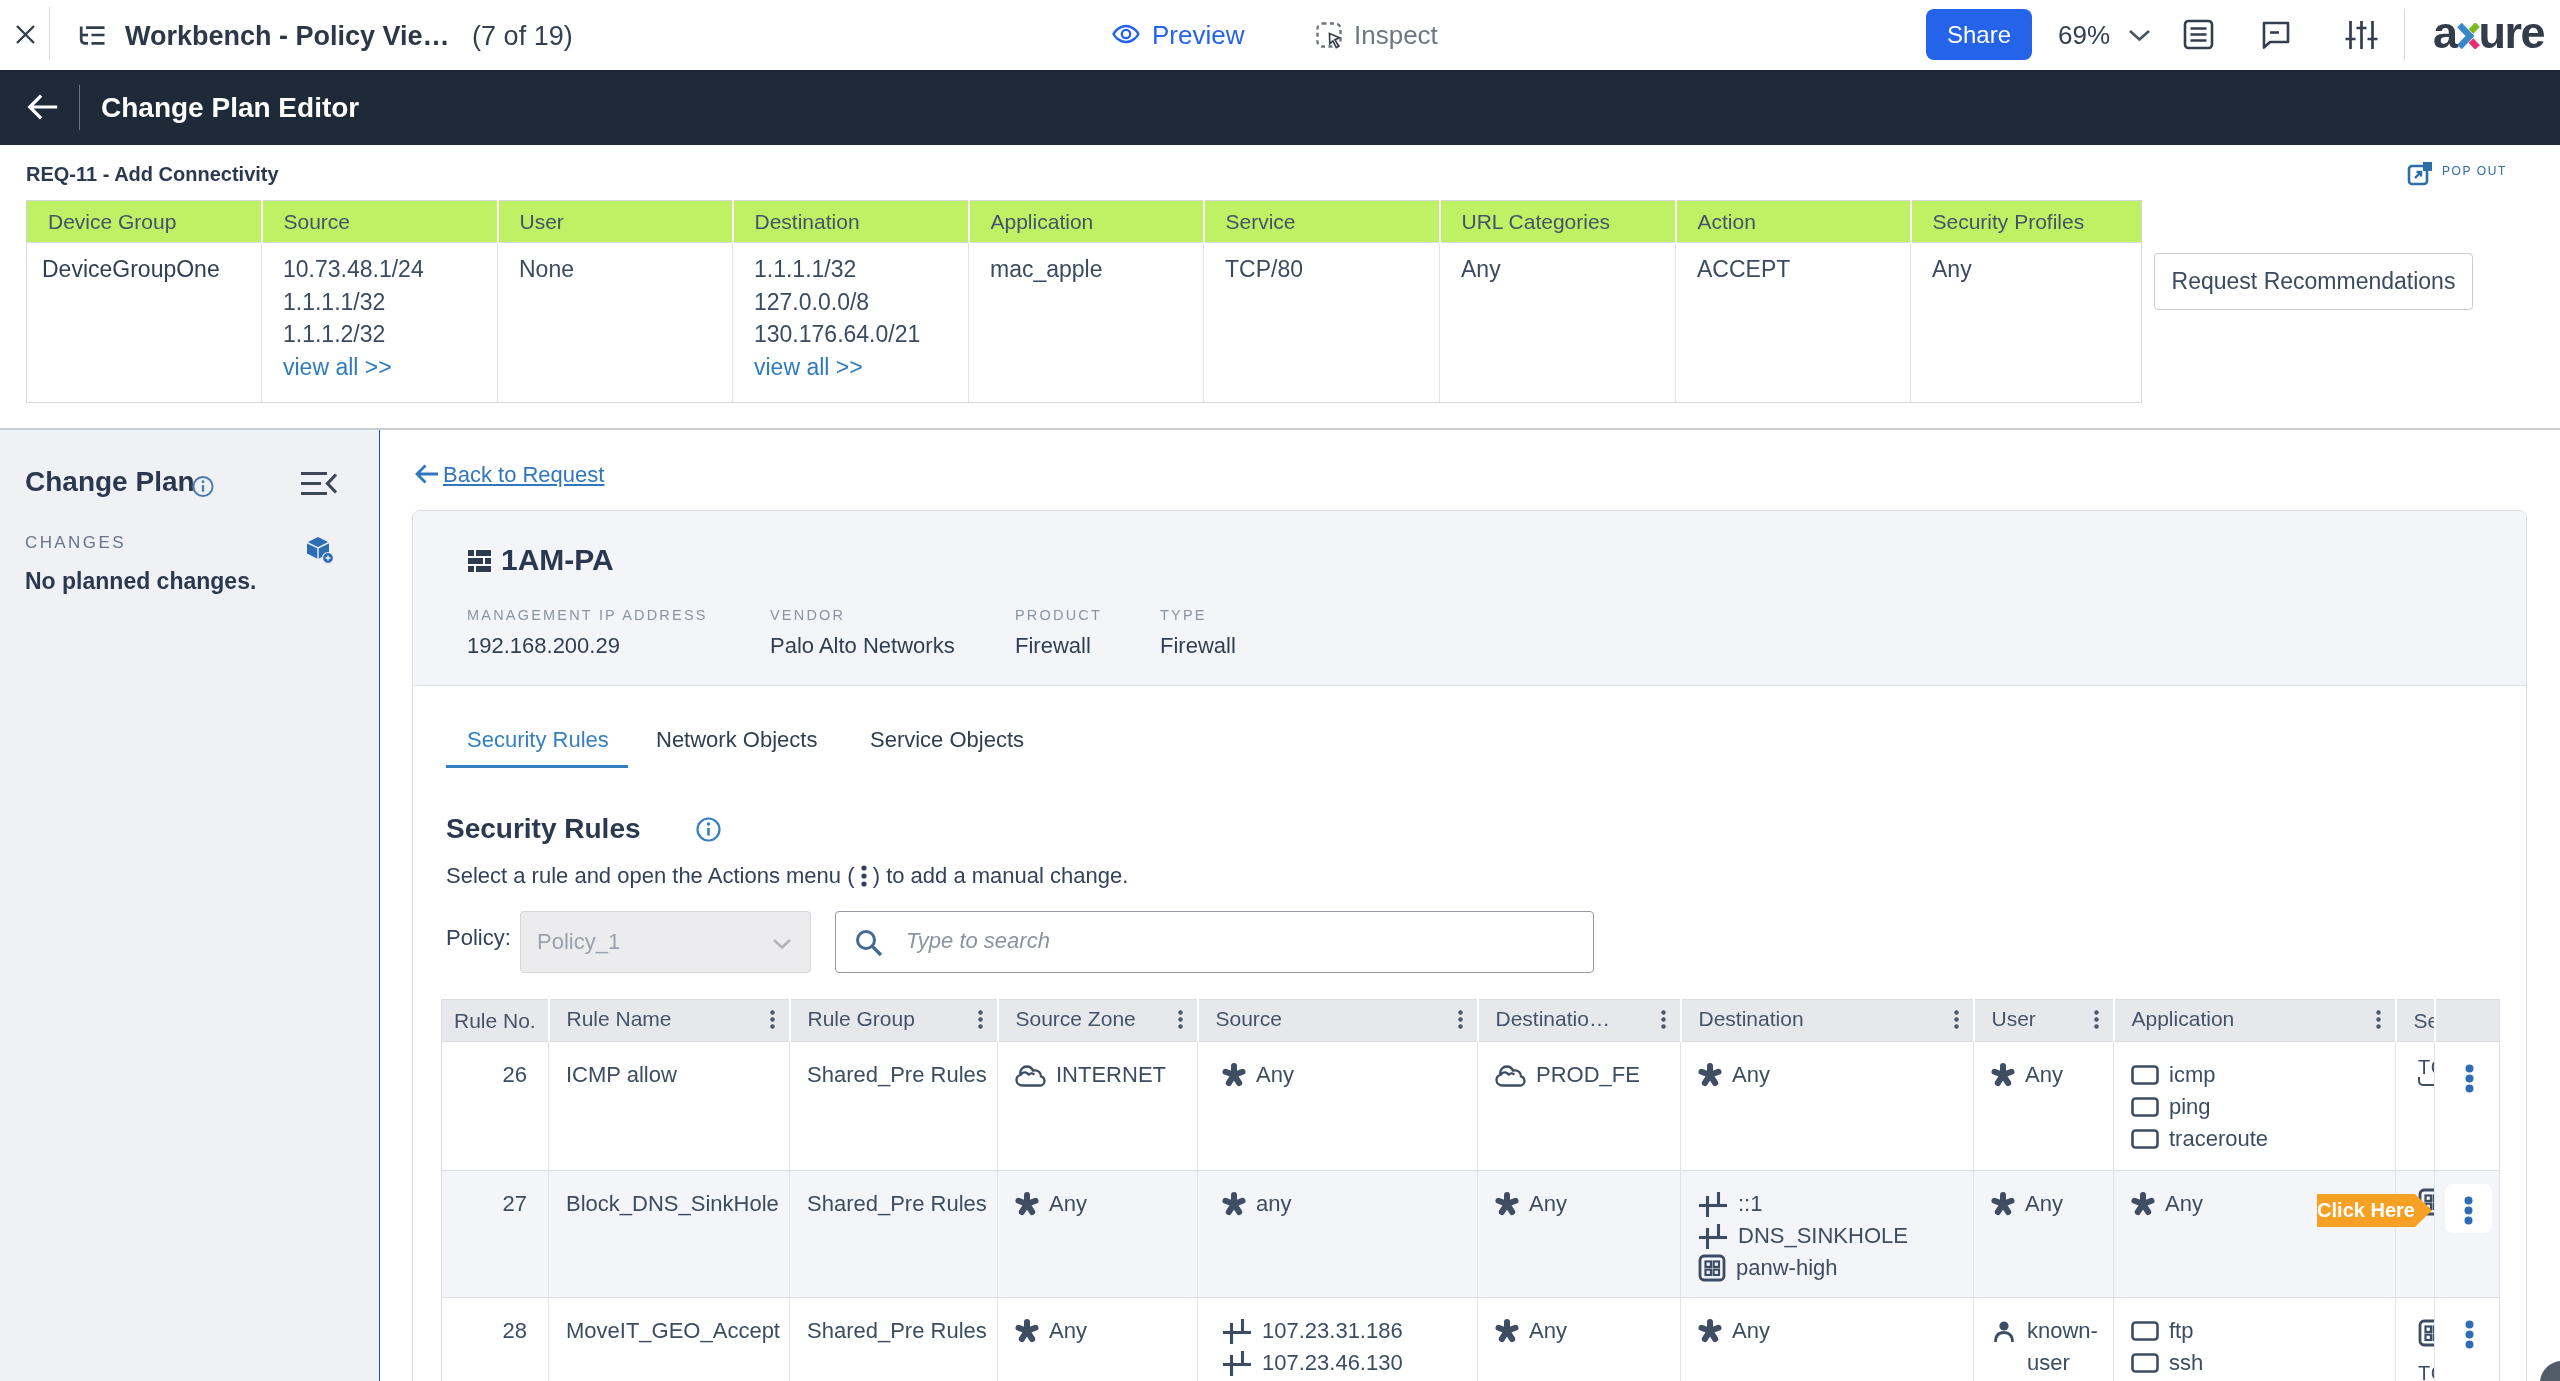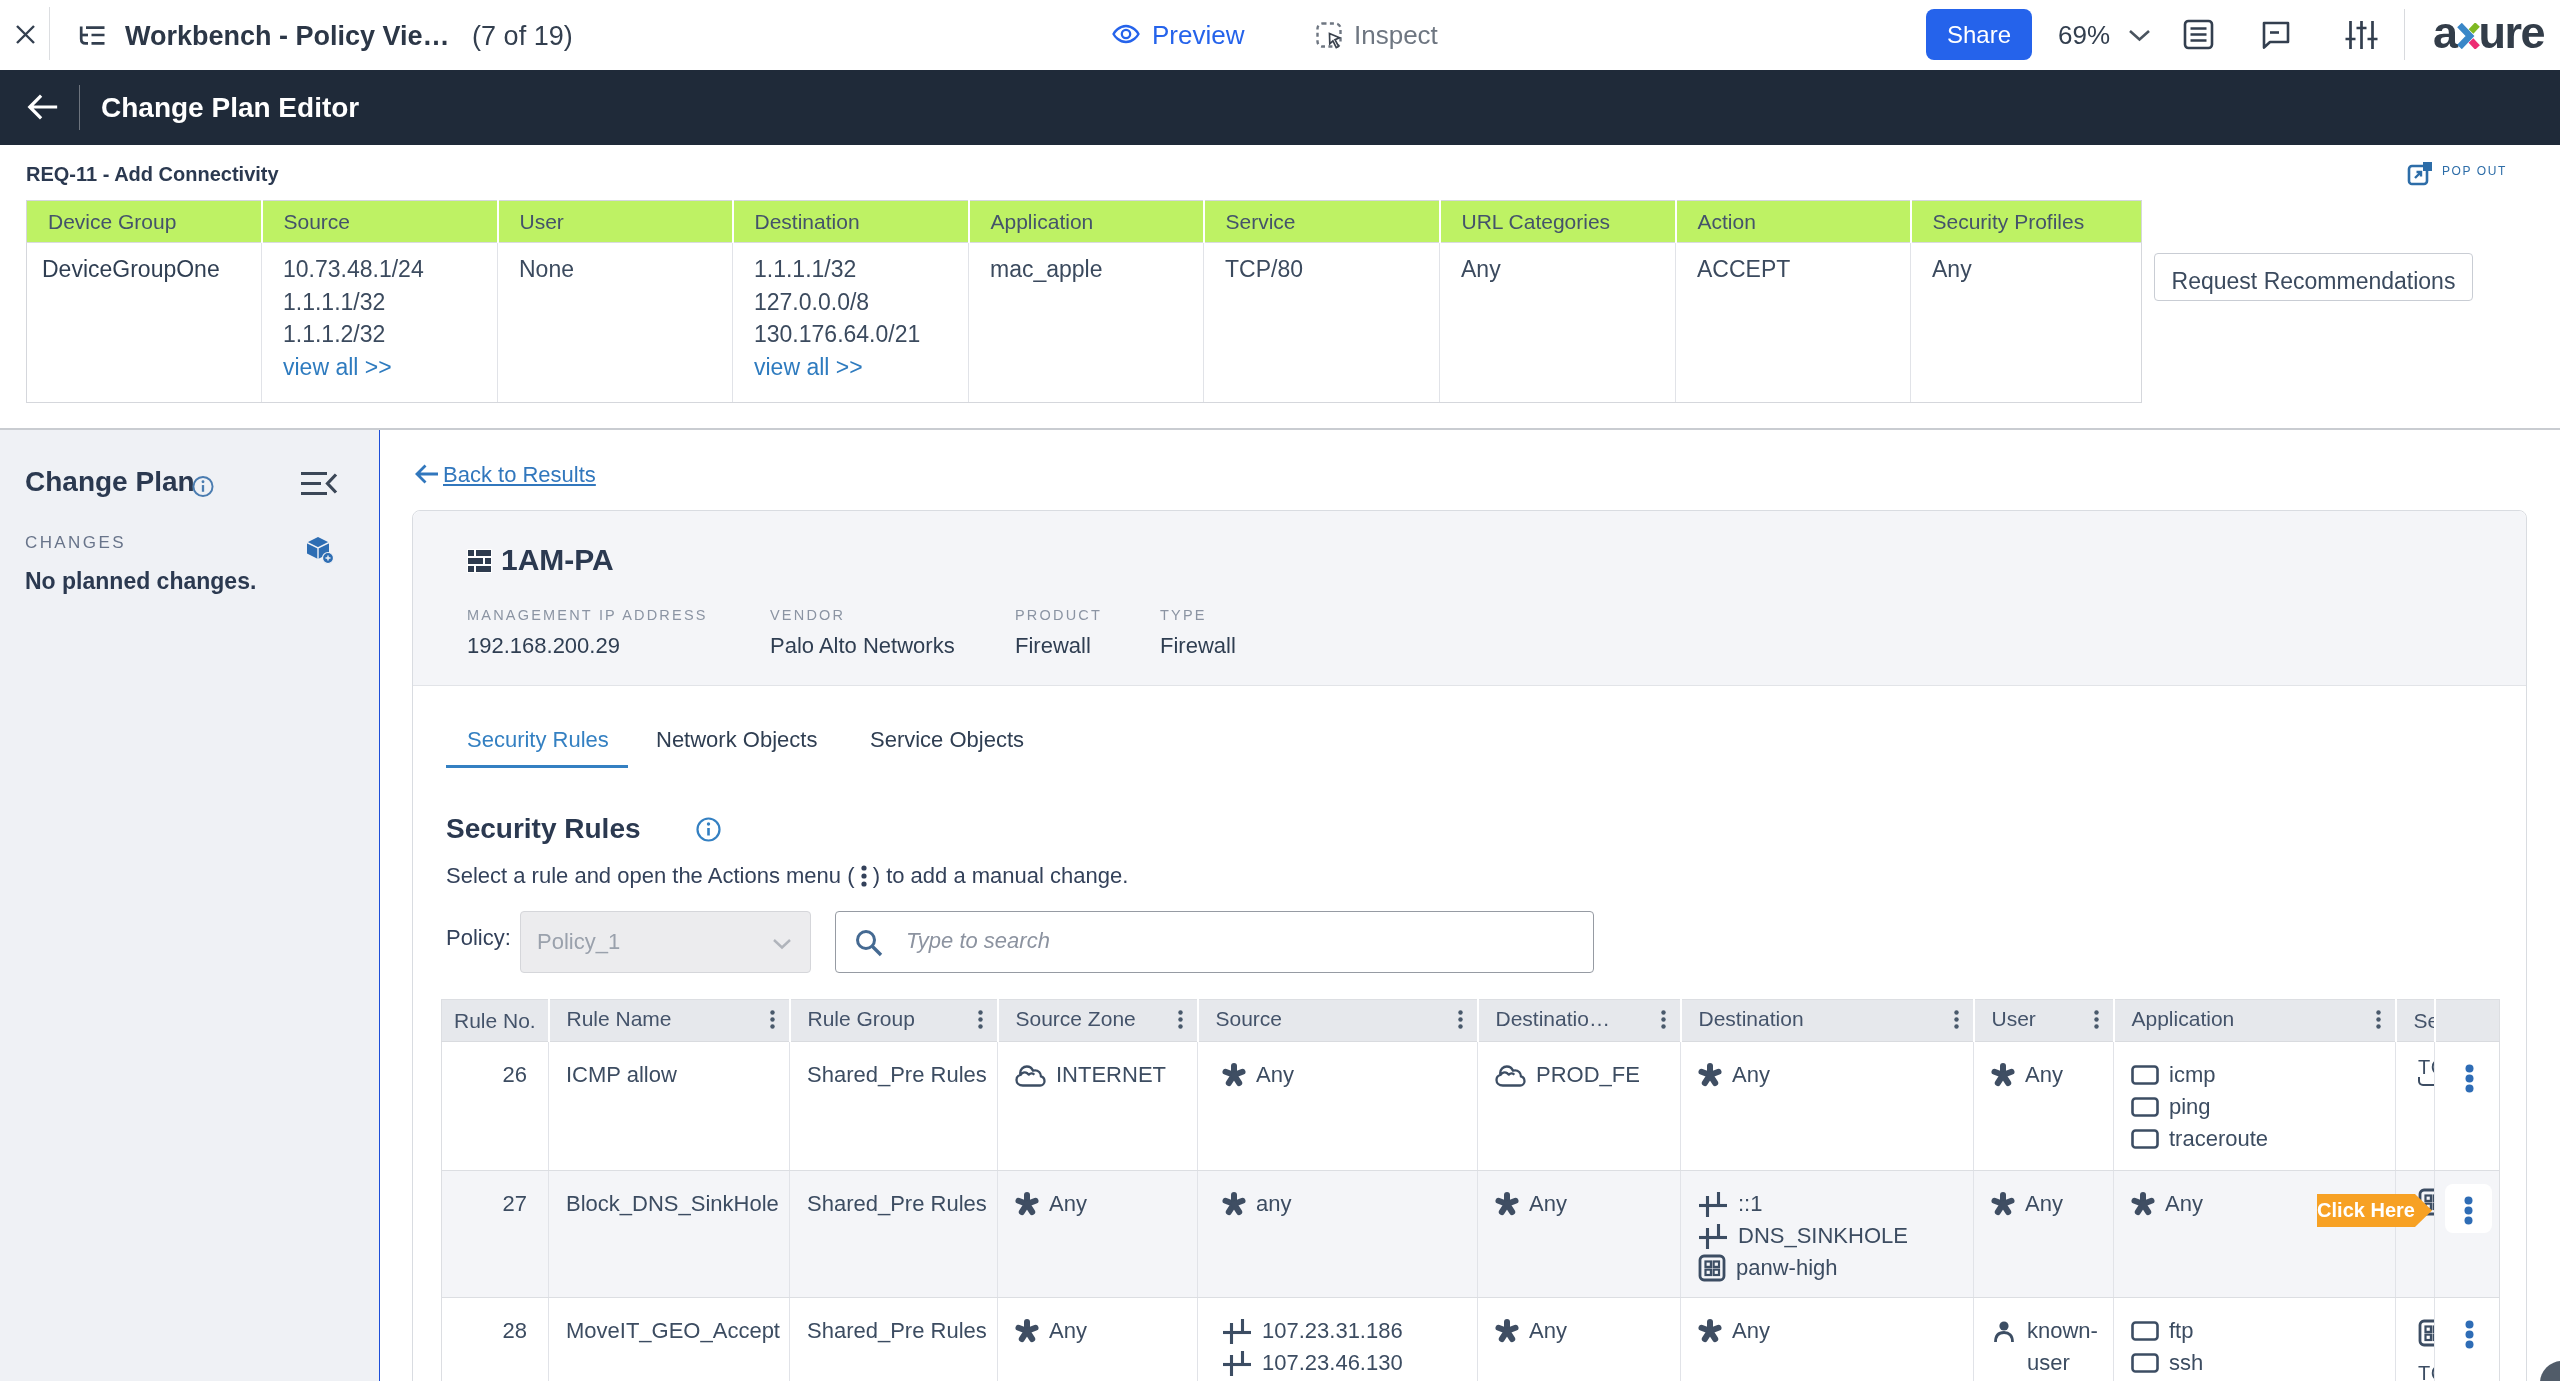--- a/index.html
+++ b/index.html
@@ -163,21 +163,21 @@
         <td>None</td>
         <td>1.1.1.1/32<br>127.0.0.0/8<br>130.176.64.0/21<br><span class="lnk">view all &gt;&gt;</span></td>
         <td>mac_apple</td>
         <td>TCP/80</td>
         <td>Any</td>
         <td>ACCEPT</td>
         <td>Any</td>
       </tr>
     </tbody>
       </table>
-    <div class="abs" style="left:2154px;top:108px;width:319px;height:48px;border:1px solid #c9cdd4;border-radius:4px;
+    <div class="abs" style="left:2154px;top:108px;width:319px;height:57px;border:1px solid #c9cdd4;border-radius:4px;
       font-size:23px;color:#3b4a5e;text-align:center;line-height:55px">Request Recommendations</div>
   </div>
 
   <div class="abs" style="left:0;top:428px;width:2560px;height:2px;background:#c9ccd1"></div>
 
   <div id="sidebar">
     <div class="abs" style="left:25px;top:36px;font-size:28px;font-weight:bold;color:#2b3950">Change Plan</div>
     <svg class="abs" style="left:192px;top:45px" width="22" height="23" viewBox="0 0 23 23">
       <circle cx="11.5" cy="11.5" r="10" stroke="#4a7cb0" stroke-width="2" fill="none"></circle>
       <path d="M11.5 10 V17" stroke="#4a7cb0" stroke-width="2.4"></path>
@@ -194,21 +194,21 @@
       <circle cx="22" cy="22" r="5.5" fill="#2d6db3" stroke="#eff1f5" stroke-width="1.2"></circle>
       <path d="M22 19.5 V24.5 M19.5 22 H24.5" stroke="#eff1f5" stroke-width="1.4"></path>
     </svg>
     <div class="abs" style="left:25px;top:138px;font-size:23px;font-weight:bold;color:#2b3950">No planned changes.</div>
   </div>
 
   <div id="main">
     <svg class="abs" style="left:33px;top:33px" width="26" height="22" viewBox="0 0 26 22">
       <path d="M24 11 H3 M11.5 2.5 L3 11 L11.5 19.5" stroke="#3177bd" stroke-width="2.8" fill="none"></path>
     </svg>
-    <div class="abs" style="left:62px;top:32px;font-size:22px;color:#3177bd;text-decoration:underline">Back to Results</div>
+    <div class="abs" style="left:62px;top:32px;font-size:22px;color:#3177bd;text-decoration:underline">Back to Request</div>
 
     <div id="card">
       <div id="cardhead">
         <svg class="abs" style="left:54px;top:38px" width="25" height="24" viewBox="0 0 25 24">
           <path d="M0 0 H25 V24 H0 Z M0 8 H25 M0 16 H25 M8 0 V8 M17 8 V16 M8 16 V24" stroke="#fff" stroke-width="2" fill="#2e3b4e"></path>
         </svg>
         <div class="abs" style="left:88px;top:32px;font-size:30px;font-weight:bold;color:#2b3950">1AM-PA</div>
         <div class="abs minilabel" style="left:54px;top:96px">MANAGEMENT IP ADDRESS</div>
         <div class="abs minilabel" style="left:357px;top:96px">VENDOR</div>
         <div class="abs minilabel" style="left:602px;top:96px">PRODUCT</div>

